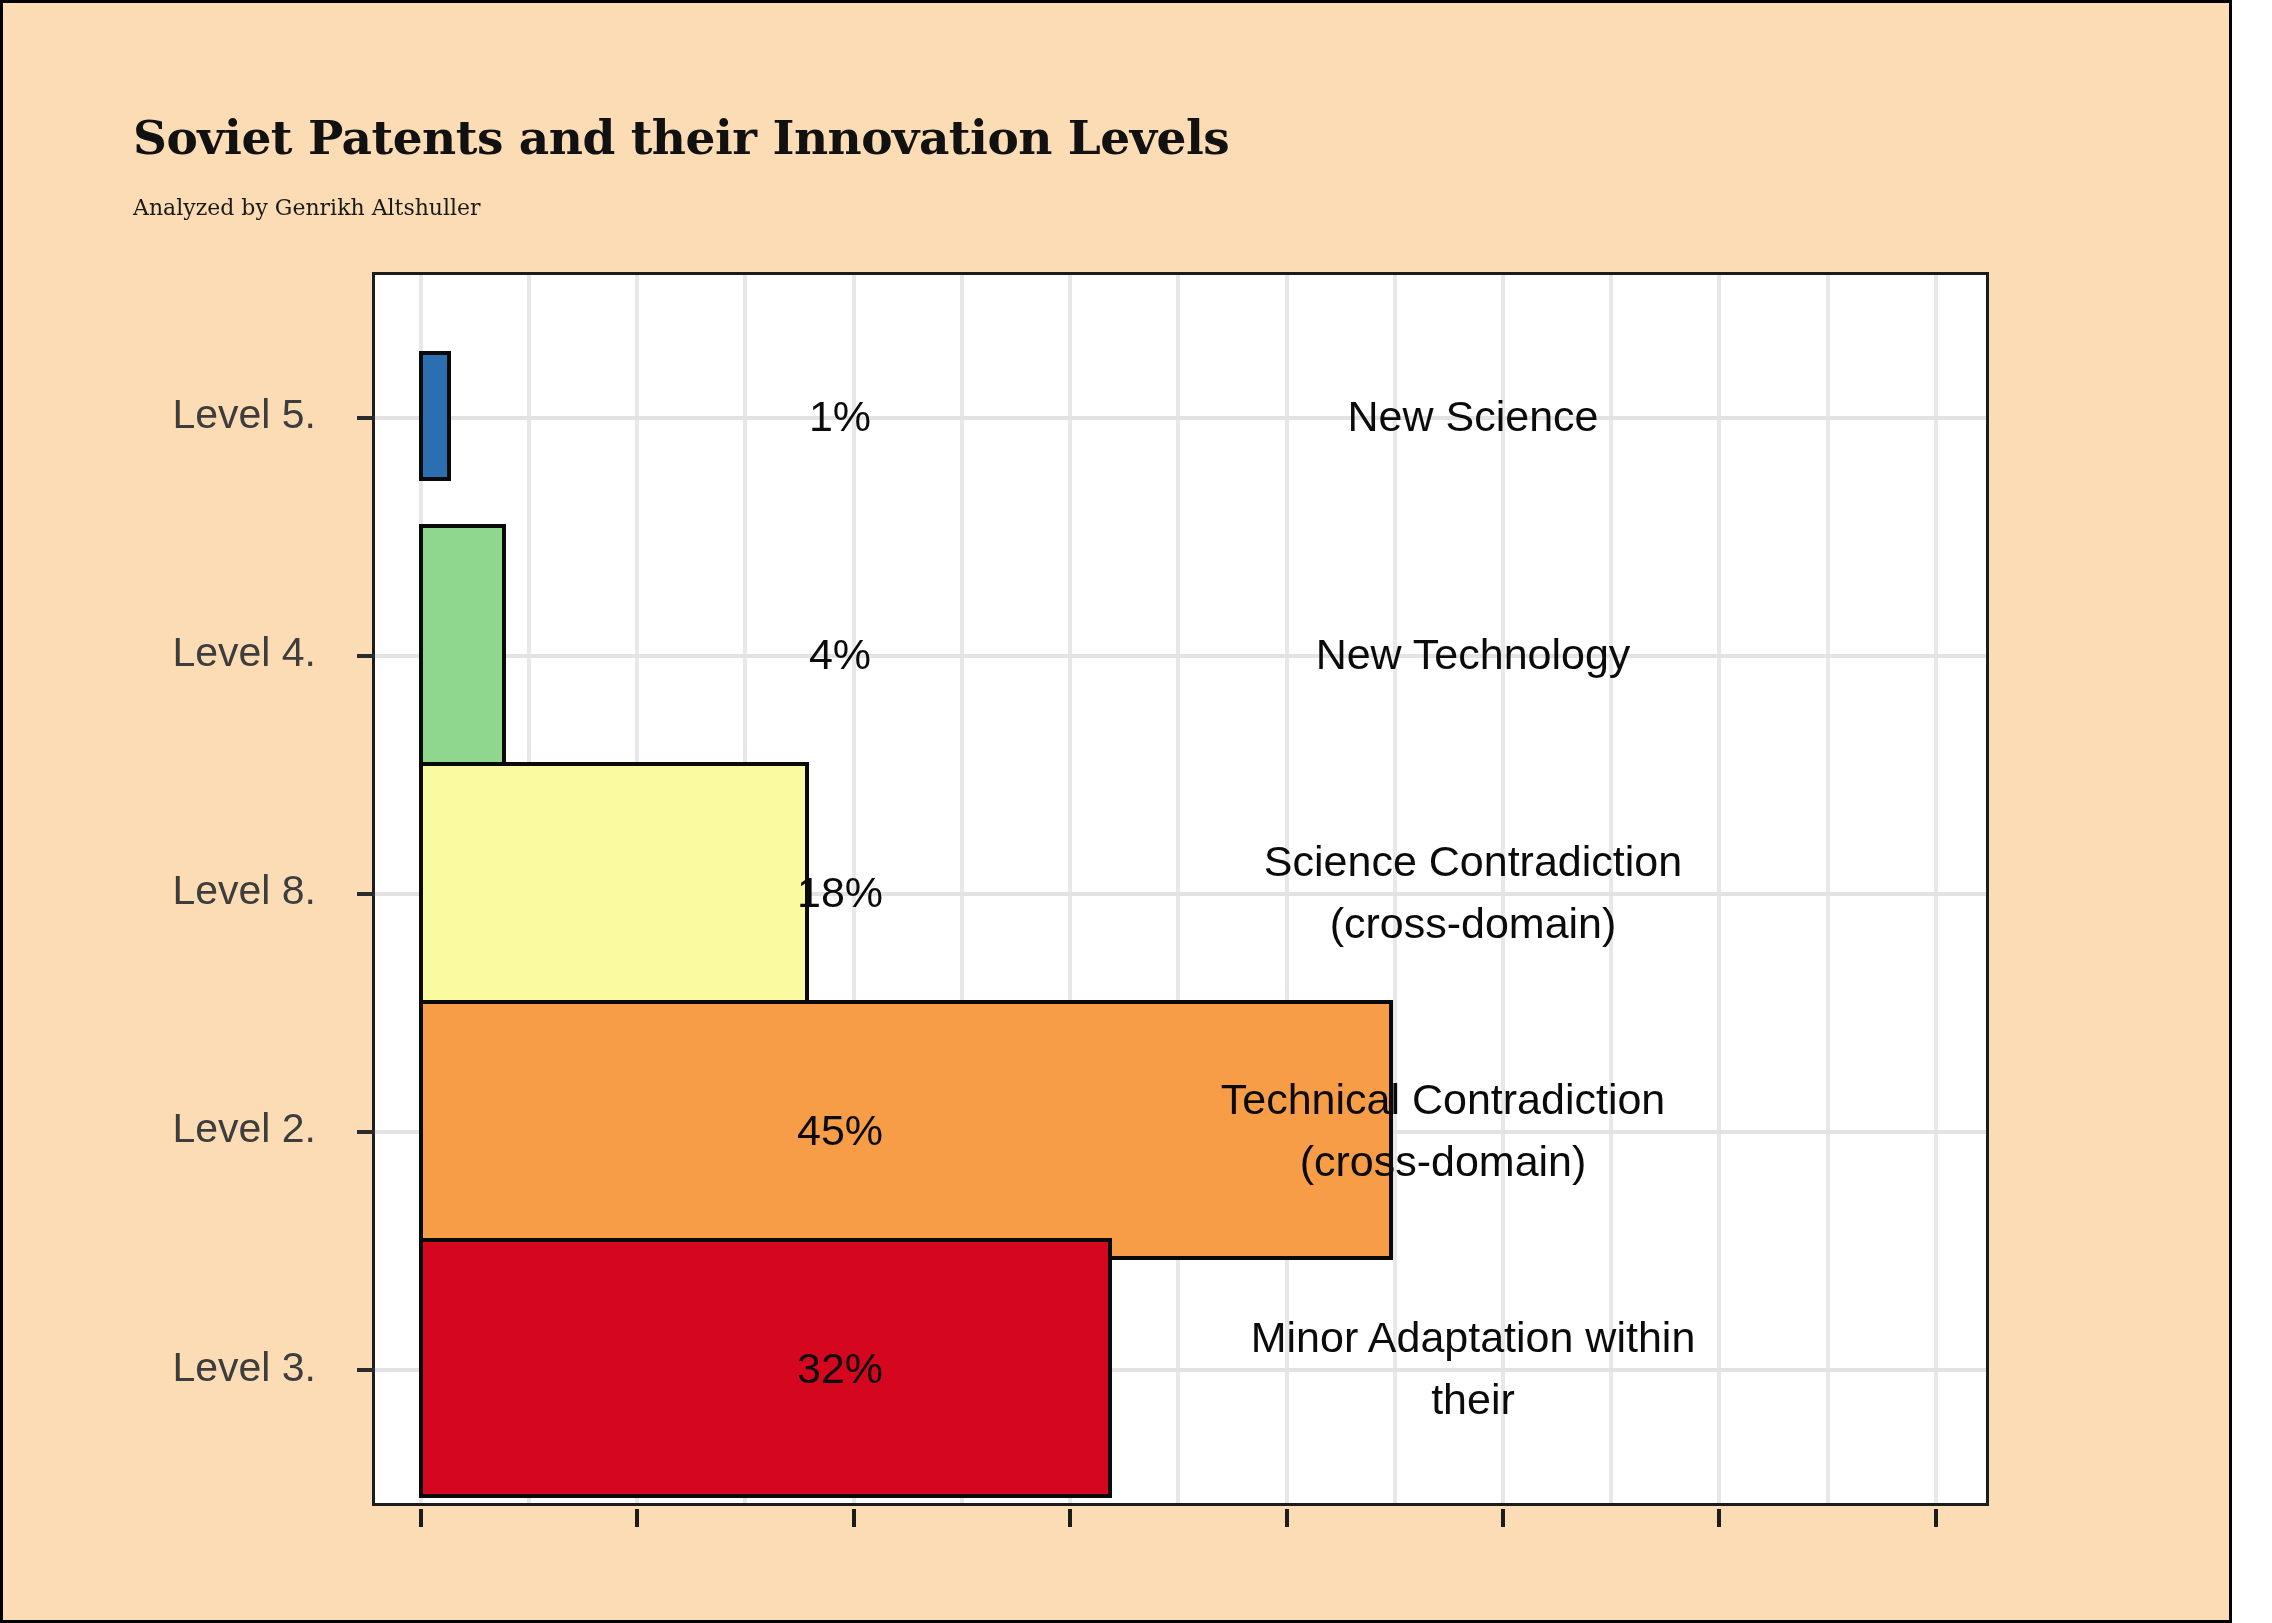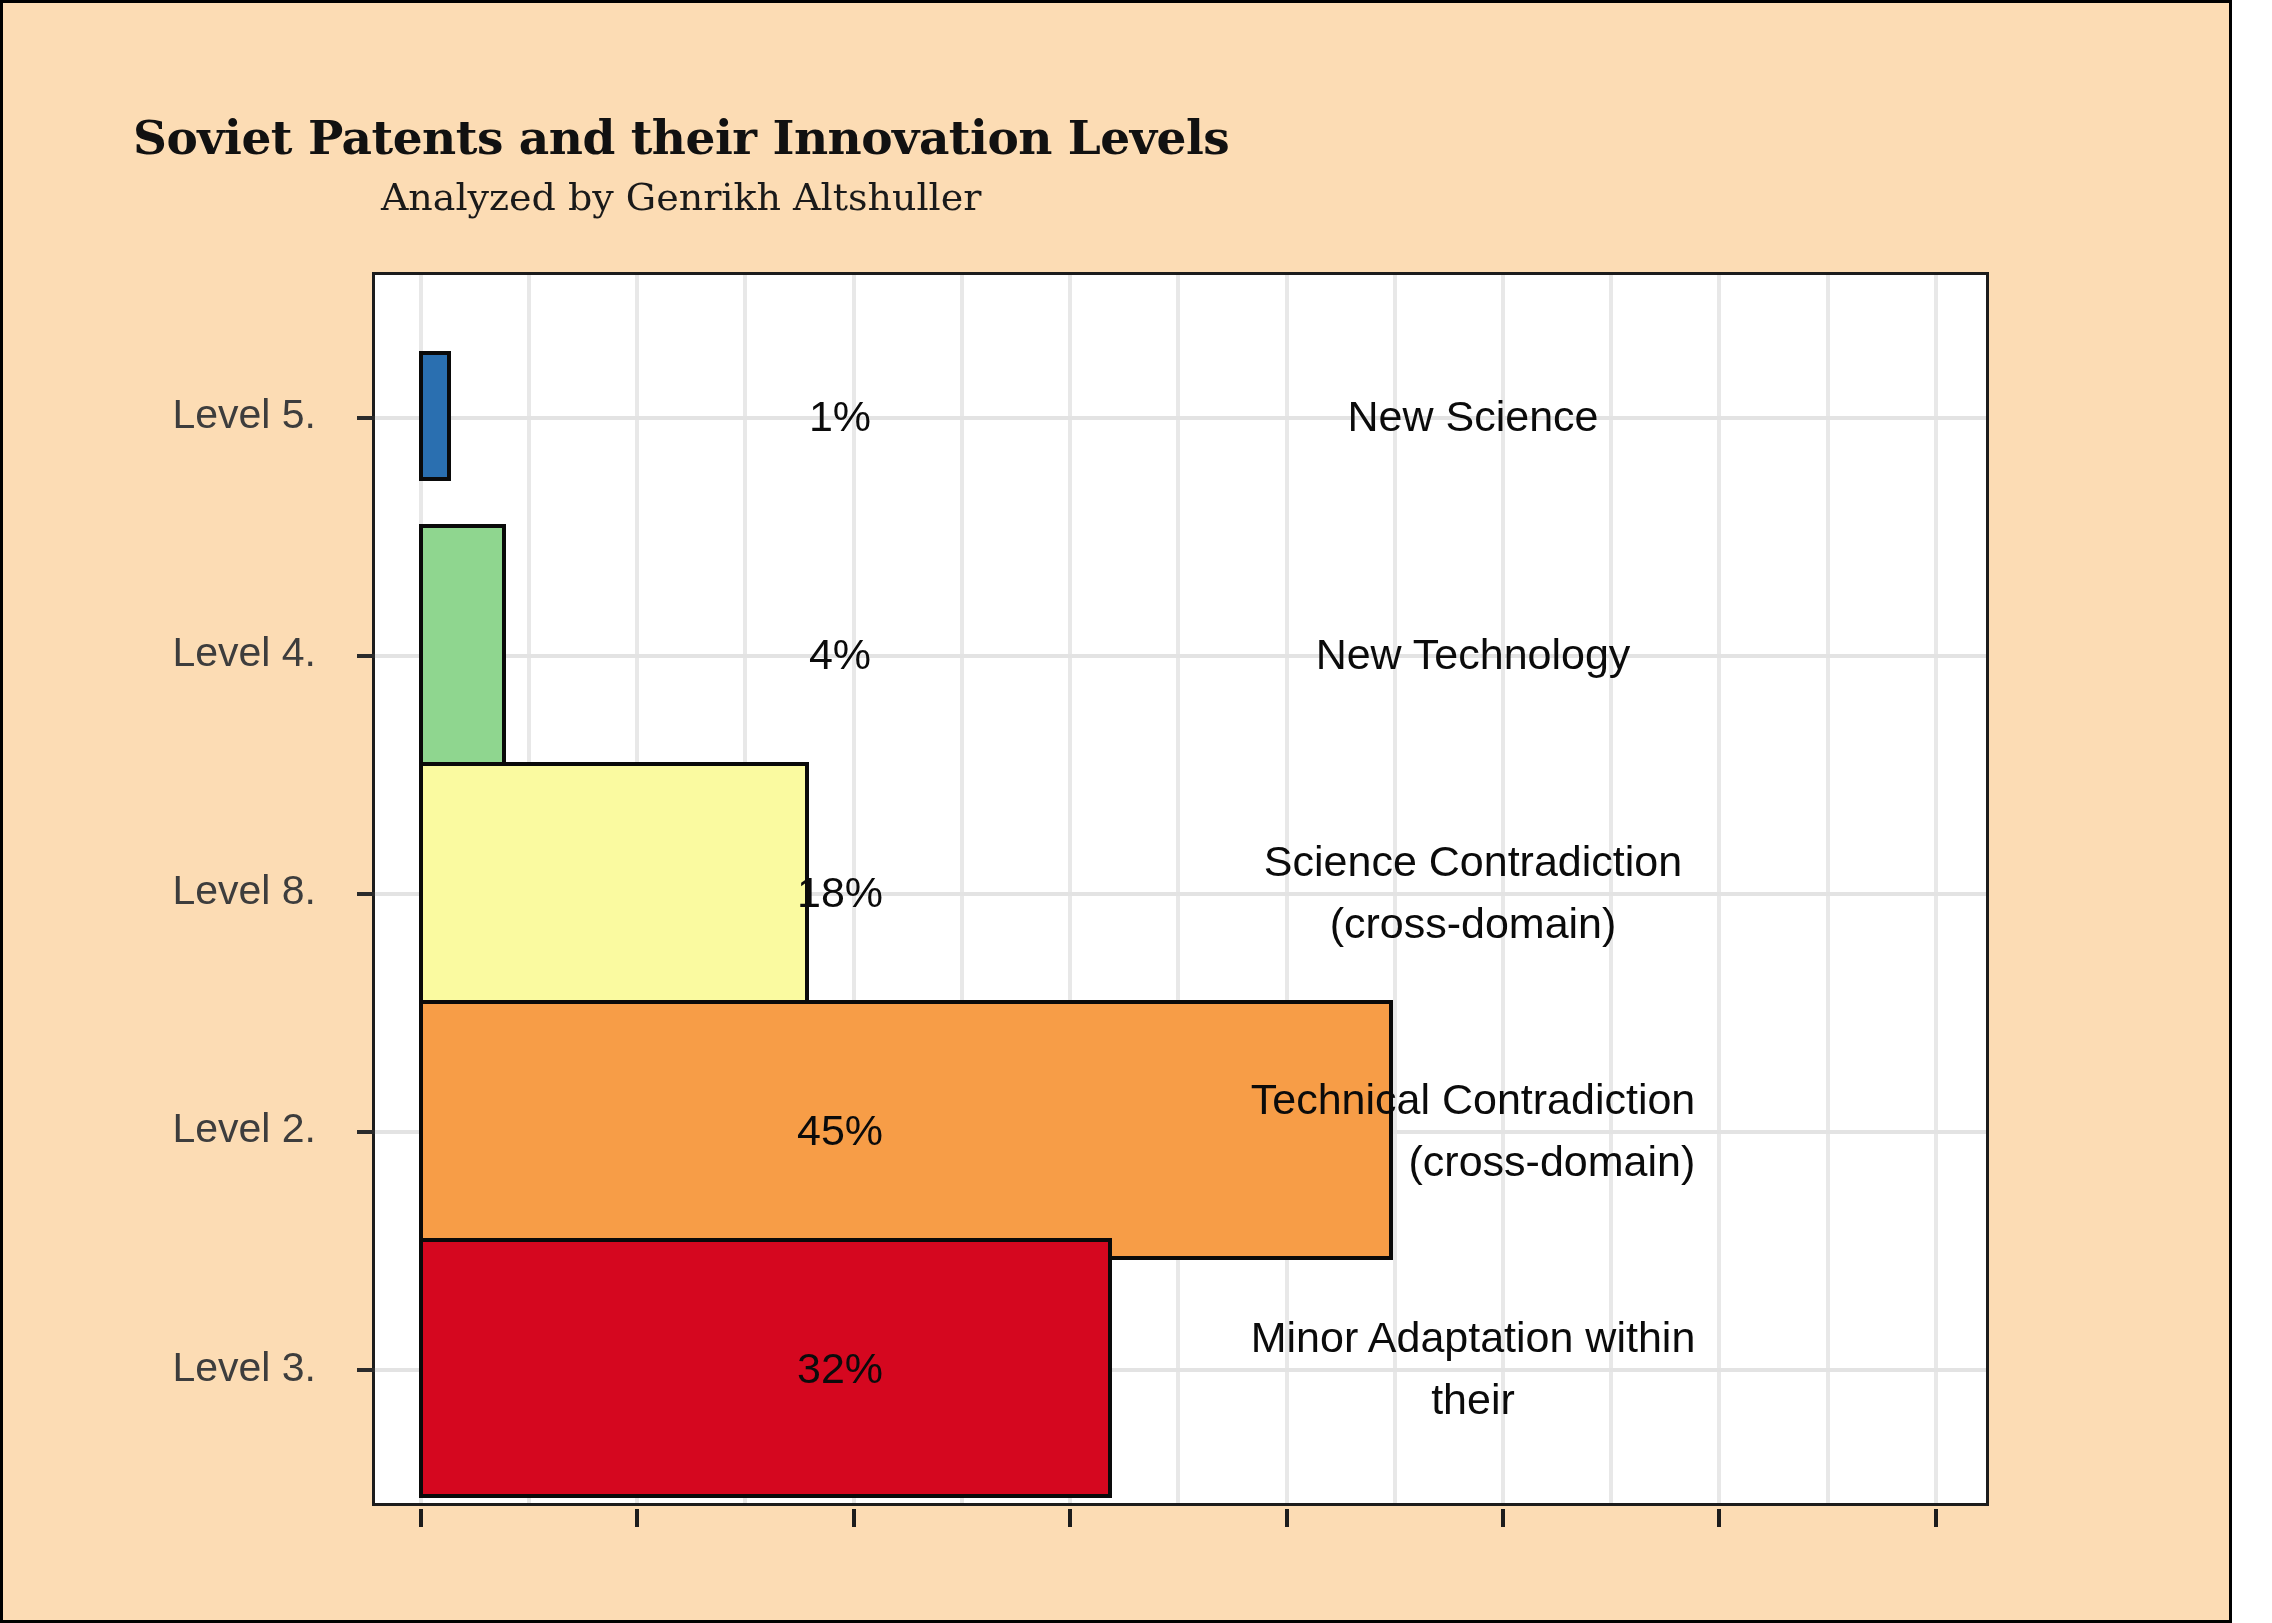--- a/index.html
+++ b/index.html
@@ -29,26 +29,25 @@
     font-weight: bold;
     font-size: 47px;
     color: #111111;
     letter-spacing: -0.5px;
     white-space: nowrap;
     line-height: 1.0;
   }
   #chart-subtitle {
     font-family: "DejaVu Serif", "Liberation Serif", serif;
     font-weight: normal;
-    font-size: 38px;
+    font-size: 22px;
     color: #1a1a1a;
     white-space: nowrap;
-    margin-top: 17px;
+    margin-top: 36px;
     line-height: 1.0;
-    text-align: center;
   }
 
   
   #plot-frame {
     position: absolute;
     left: 369px;
     top: 269px;
     width: 1617px;
     height: 1234px;
     background: #ffffff;
@@ -208,21 +207,21 @@
 
       <div class="cat-label" style="left:1098px; top:379px;">
         <span>New Technology</span>
       </div>
 
       <div class="cat-label" style="left:1098px; top:617px;">
         <span>Science Contradiction</span>
         <span class="l2">(cross-domain)</span>
       </div>
 
-      <div class="cat-label" style="left:1098px; top:855px;text-align:right;">
+      <div class="cat-label" style="left:1068px; top:855px;">
         <span>Technical Contradiction</span>
         <span class="l2">(cross-domain)</span>
       </div>
 
       <div class="cat-label" style="left:1098px; top:1093px;">
         <span>Minor Adaptation within</span>
         <span class="l2">their</span>
       </div>
 
     </div>

